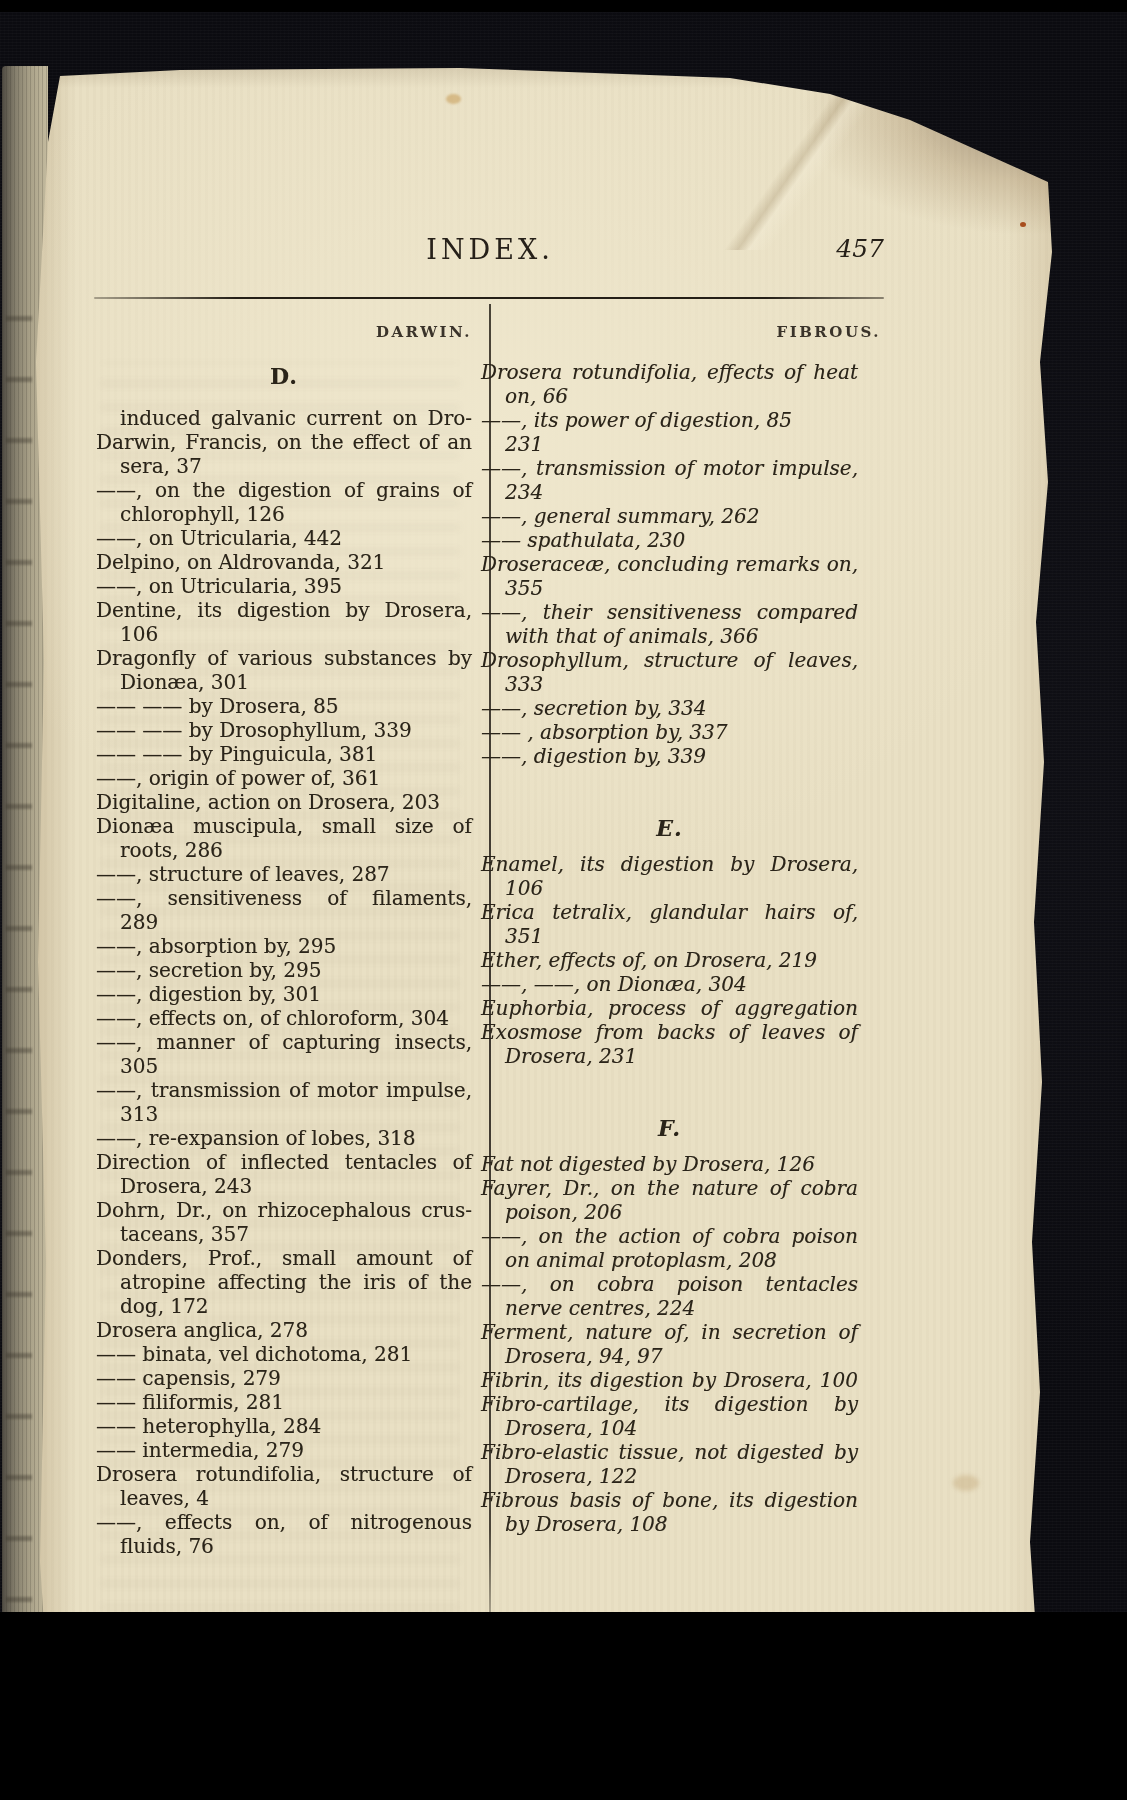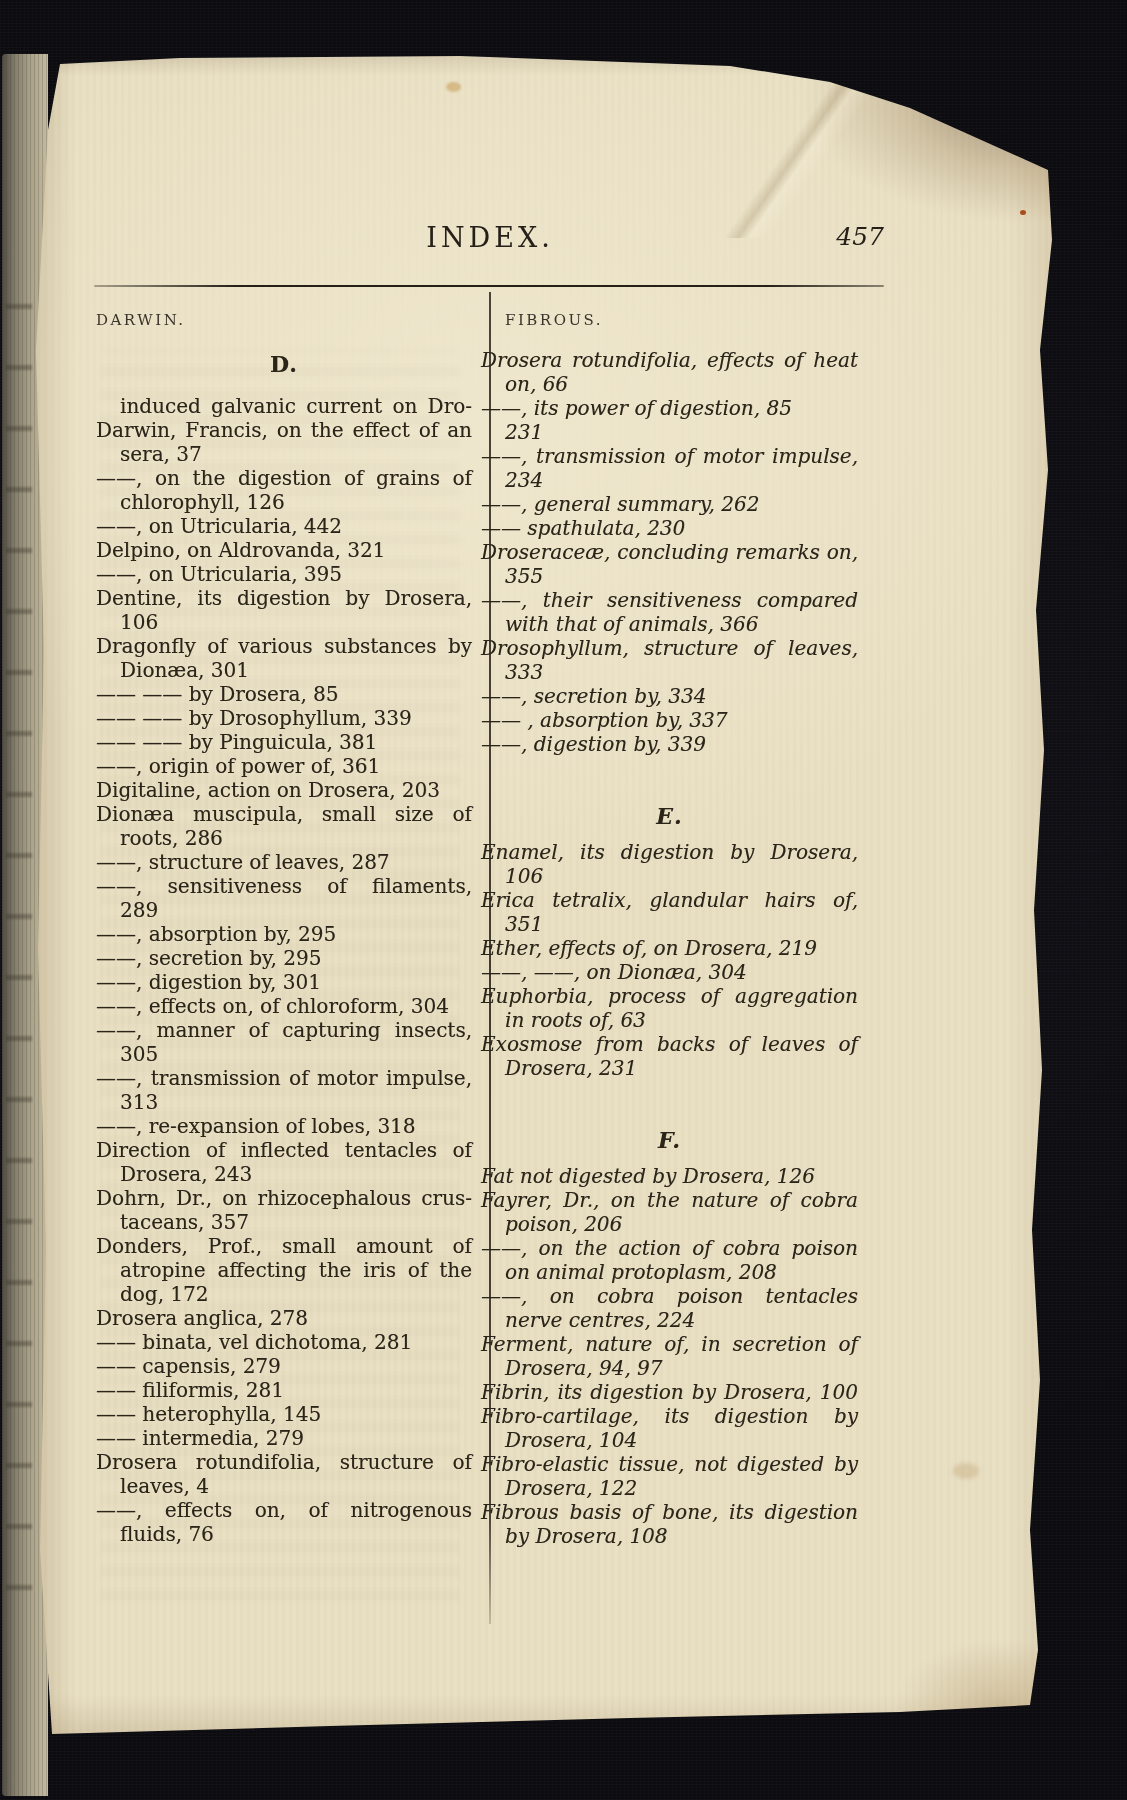--- a/index.html
+++ b/index.html
@@ -1,23 +1,24 @@
 <!DOCTYPE html>
 <html><head>
 <meta charset="utf-8">
 <style>
   html,body{margin:0;padding:0;background:#000;}
   .photo{
-    position:relative;width:1127px;height:1800px;overflow:hidden;
+    position:relative;width:1127px;height:1600px;overflow:hidden;
     background-color:#0b0b10;
     background-image:
       radial-gradient(1400px 1100px at 50% 45%, rgba(40,40,50,0.25), transparent 70%),
       repeating-linear-gradient(0deg, rgba(255,255,255,0.025) 0 1px, transparent 1px 3px),
       repeating-linear-gradient(90deg, rgba(255,255,255,0.012) 0 1px, transparent 1px 4px);
     font-family:"DejaVu Serif","Liberation Serif",serif;
+    margin-top:12px;
   }
   
   .stack{
     position:absolute;left:2px;top:54px;width:46px;height:1742px;
     background:linear-gradient(to right,#4e4a42,#847e6c 28%,#aaa289 62%,#c4bb9f 100%);
     border-radius:4px 0 0 4px;
   }
   .stack-streaks{
     position:absolute;inset:0;
     background:repeating-linear-gradient(90deg, rgba(50,46,38,0.28) 0 1px, transparent 1px 4px);
@@ -74,22 +75,22 @@
   .page-num{
     position:absolute;left:66px;top:172px;width:788px;text-align:right;
     font-size:25px;color:#262019;font-style:italic;
   }
   .rule{
     position:absolute;left:64px;top:235px;width:790px;height:2px;
     background:linear-gradient(to right, rgba(40,34,26,0.35), #241f17 18%, #241f17 85%, rgba(40,34,26,0.5));
     border-radius:1px;
   }
   .running-head{
-    position:absolute;top:261px;width:376px;text-align:left;
-    font-size:15px;letter-spacing:2.5px;color:#3a332a;
+    position:absolute;top:261px;width:376px;text-align:right;
+    font-size:15px;letter-spacing:2.5px;color:#3a332a;font-weight:bold;
   }
   .rh-left{left:66px;} .rh-right{left:475px;}
   .divider{
     position:absolute;left:459px;top:242px;width:2px;height:1332px;
     background:linear-gradient(to bottom,#4a4438 0,#3f3930 55%, #4a4438 92%, rgba(74,68,56,0.25));
   }
   .col{position:absolute;top:298px;width:376px;}
   .col-left{left:66px;}
   .col-right{left:451px;width:377px;font-style:italic;}
   .line{
@@ -227,21 +228,21 @@
         <div class="entry">
           <div class="line">—— binata, vel dichotoma, 281</div>
         </div>
         <div class="entry">
           <div class="line">—— capensis, 279</div>
         </div>
         <div class="entry">
           <div class="line">—— filiformis, 281</div>
         </div>
         <div class="entry">
-          <div class="line">—— heterophylla, 145</div>
+          <div class="line">—— heterophylla, 284</div>
         </div>
         <div class="entry">
           <div class="line">—— intermedia, 279</div>
         </div>
         <div class="entry">
           <div class="line just">Drosera rotundifolia, structure of</div>
           <div class="line ind">leaves, 4</div>
         </div>
         <div class="entry">
           <div class="line just">——, effects on, of nitrogenous</div>
@@ -300,21 +301,20 @@
           <div class="line ind">351</div>
         </div>
         <div class="entry">
           <div class="line">Ether, effects of, on Drosera, 219</div>
         </div>
         <div class="entry">
           <div class="line">——, ——, on Dionæa, 304</div>
         </div>
         <div class="entry">
           <div class="line just">Euphorbia, process of aggregation</div>
-          <div class="line ind">in roots of, 63</div>
         </div>
         <div class="entry">
           <div class="line just">Exosmose from backs of leaves of</div>
           <div class="line ind">Drosera, 231</div>
         </div>
         <div class="sec-heading">F.</div>
         <div class="entry">
           <div class="line">Fat not digested by Drosera, 126</div>
         </div>
         <div class="entry">

